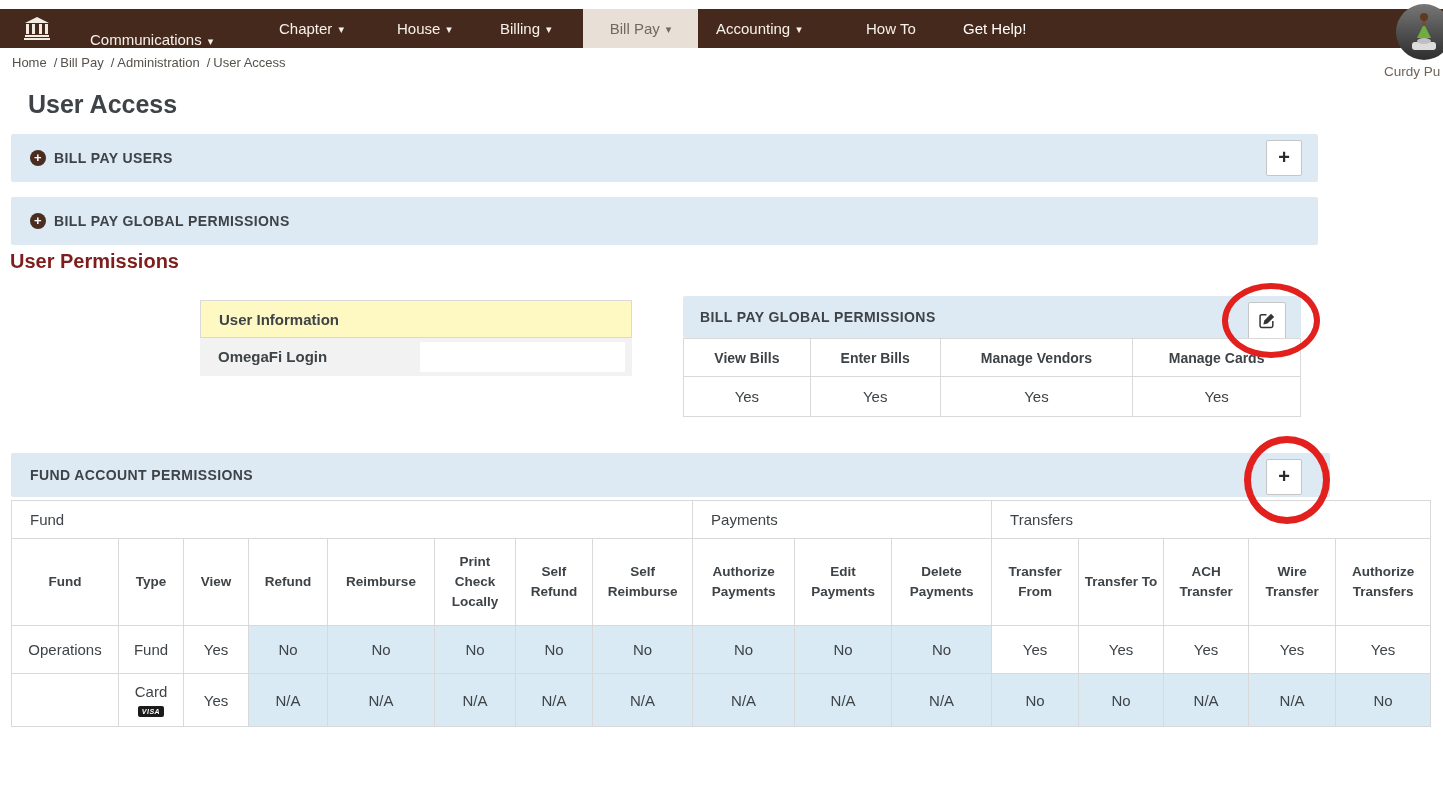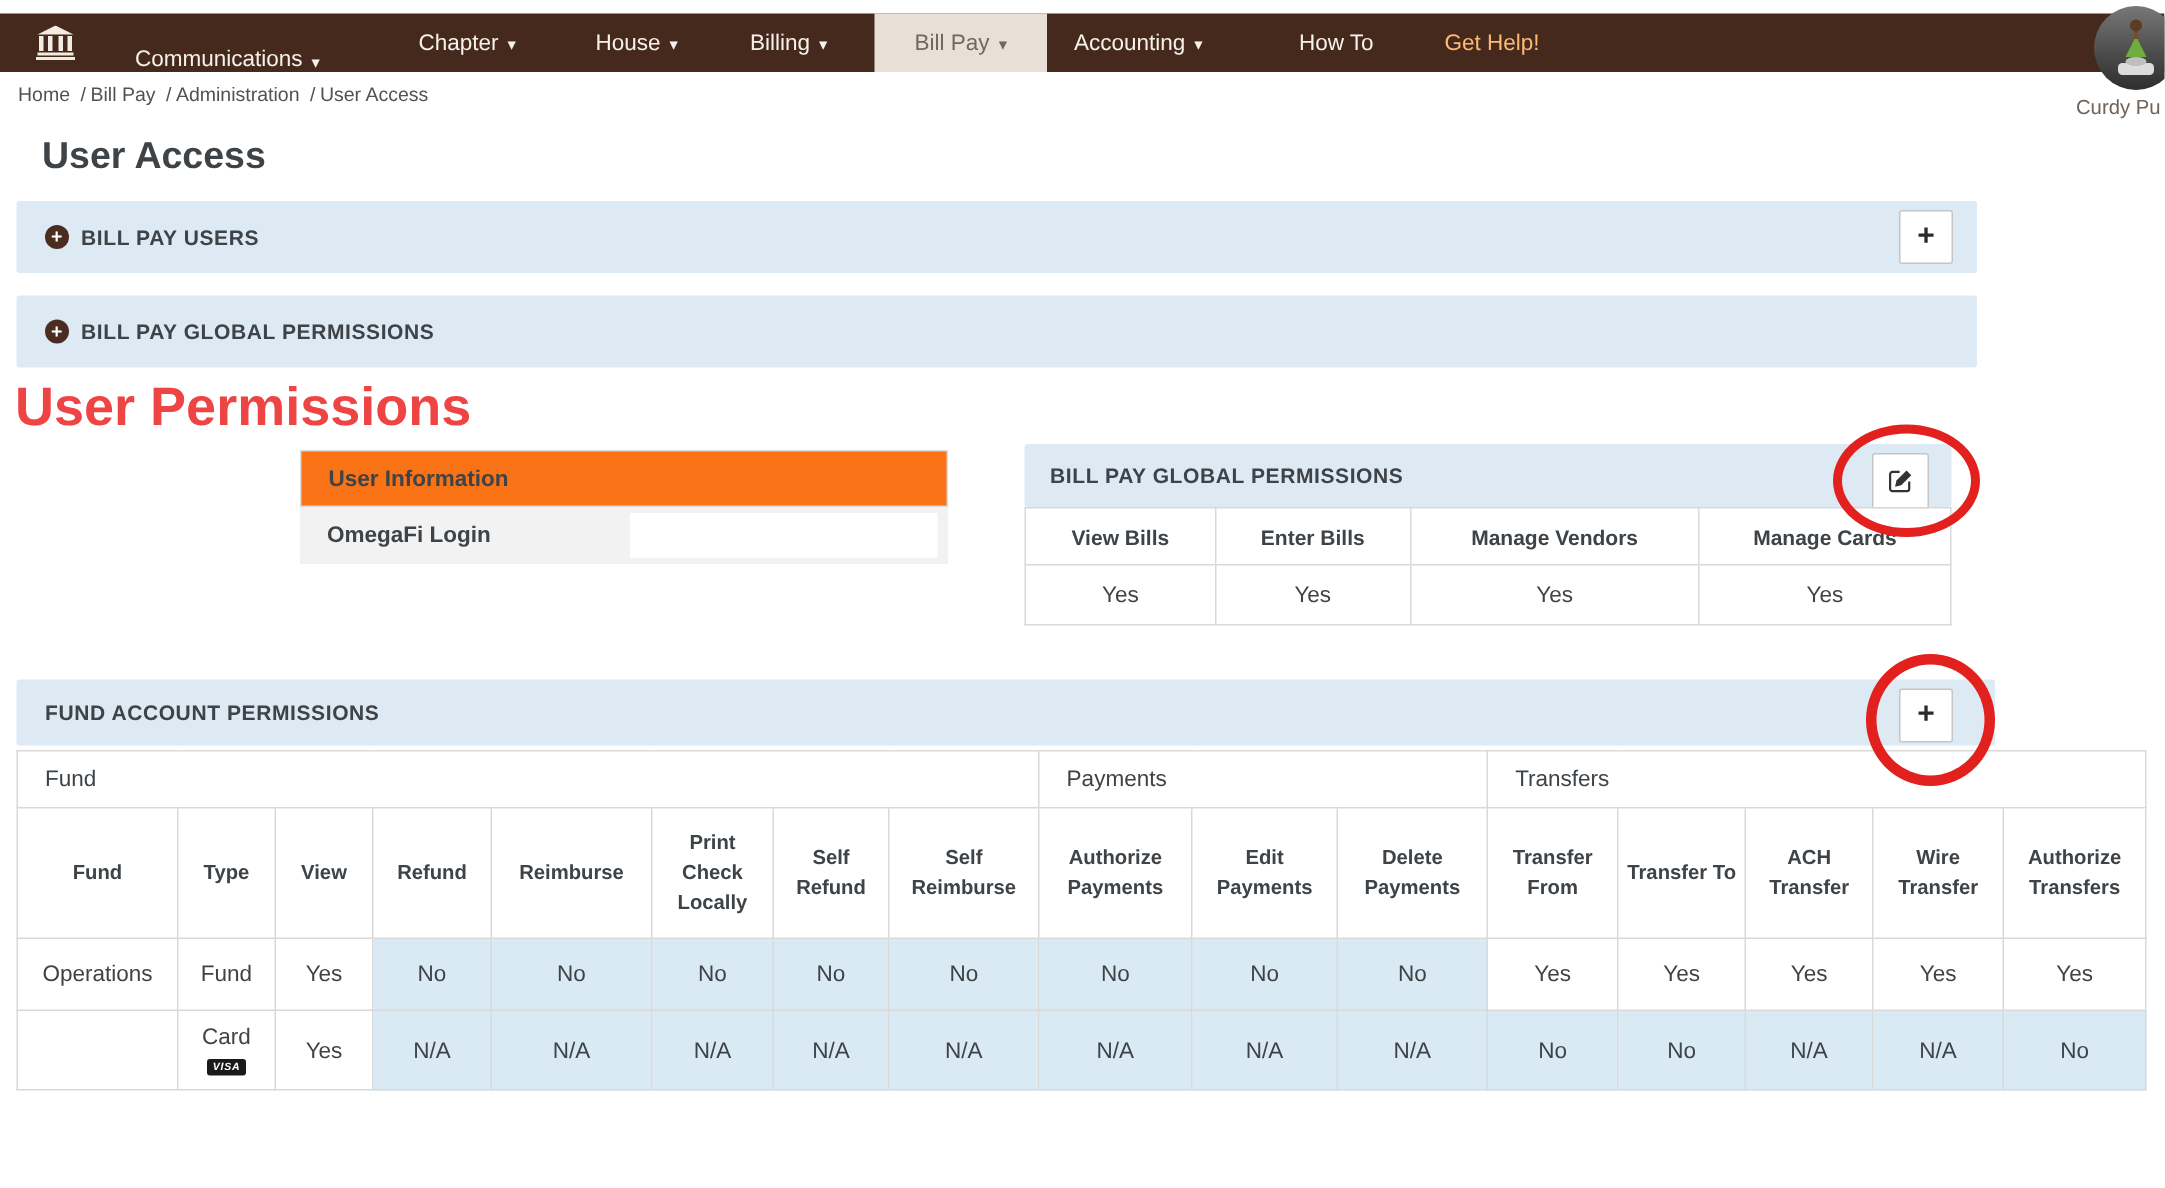--- a/index.html
+++ b/index.html
@@ -16,49 +16,49 @@
     color:#f6f1ea; font-size:15px; cursor:pointer; white-space:nowrap;
   }
   .nav-item .caret { font-size:11px; margin-left:6px; margin-top:2px; }
   .nav-item:nth-of-type(1){ left:90px;align-items:flex-end; }
   .nav-item:nth-of-type(2){ left:279px; }
   .nav-item:nth-of-type(3){ left:397px; }
   .nav-item:nth-of-type(4){ left:500px; }
   .nav-item:nth-of-type(5){ left:583px; width:115px; justify-content:center; background:#e8e0d6; color:#6e6961; }
   .nav-item:nth-of-type(6){ left:716px; }
   .nav-item:nth-of-type(7){ left:866px; }
-  .nav-item:nth-of-type(8){ left:963px; color:#fdba74; }
+  .nav-item:nth-of-type(8){ left:963px; color:#ffffff; }
   
   .avatar { position:absolute; left:1396px; top:4px; width:56px; height:56px; border-radius:50%;
     overflow:hidden; background:linear-gradient(#777 0%,#4d4d4d 55%,#2e2e2e 100%); z-index:5; }
   .user-name { position:absolute; left:1384px; top:64px; font-size:13.5px; color:#6f6359; white-space:nowrap; }
   
   .breadcrumb { position:absolute; left:12px; top:55px; font-size:13px; color:#56514b; }
   .breadcrumb span { margin-right:4px; }
   .breadcrumb .sep { margin:0 3px; }
   
   .h1 { position:absolute; left:28px; top:90px; font-size:25px; font-weight:bold; color:#3e4347; }
-  .h2 { position:absolute; left:10px; top:250px; font-size:36px; font-weight:bold; color:#ef4444; }
+  .h2 { position:absolute; left:10px; top:250px; font-size:20px; font-weight:bold; color:#7f1d1d; }
   
   .panel { position:absolute; background:#dde9f3; border-radius:2px; }
   .panel-title { display:flex; align-items:center; height:100%; padding-left:19px;
     font-size:14px; font-weight:bold; letter-spacing:.4px; color:#3e4347; }
   .plus-circle { display:inline-flex; align-items:center; justify-content:center; width:16px; height:16px;
     border-radius:50%; background:#4a2d20; color:#fff; font-size:13px; font-weight:bold; margin-right:8px; line-height:16px; }
   #panel-users  { left:11px; top:134px; width:1307px; height:48px; }
   #panel-global { left:11px; top:197px; width:1307px; height:48px; }
   #panel-fund   { left:11px; top:453px; width:1319px; height:44px; }
   .sq-btn { position:absolute; width:36px; height:36px; background:#fff; border:1px solid #c6c6c6;
     border-radius:2px; font-size:20px; font-weight:bold; color:#2b2b2b; text-align:center; line-height:33px; cursor:pointer; }
   #btn-users-add { left:1266px; top:140px; }
   #btn-fund-add  { left:1266px; top:459px; }
   #btn-global-edit { left:1248px; top:302px; width:38px; height:38px; line-height:34px; }
   
   .ui-table { position:absolute; left:200px; top:300px; width:432px; font-size:15px; }
-  .ui-head { height:38px; line-height:37px; background:#f97316; border:1px solid #d9d9d9; font-weight:bold; padding-left:18px; }
+  .ui-head { height:38px; line-height:37px; background:#fef9c3; border:1px solid #d9d9d9; font-weight:bold; padding-left:18px; }
   .ui-row  { position:relative; height:38px; line-height:38px; background:#f2f2f2; font-weight:bold; padding-left:18px; }
   .redact  { position:absolute; left:220px; top:4px; width:205px; height:30px; background:#fff; }
   
   #gp-bar { left:683px; top:296px; width:618px; height:42px; }
   #gp-bar .panel-title { padding-left:17px; }
   table { border-collapse:collapse; }
   td, th { border:1px solid #d9d9d9; background:#fff; font-size:15px; color:#3e4347; text-align:center; vertical-align:middle; }
   #gp-table { position:absolute; left:683px; top:338px; width:618px; }
   #gp-table th { height:38px; font-size:14px; font-weight:bold; }
   #gp-table td { height:40px; }

